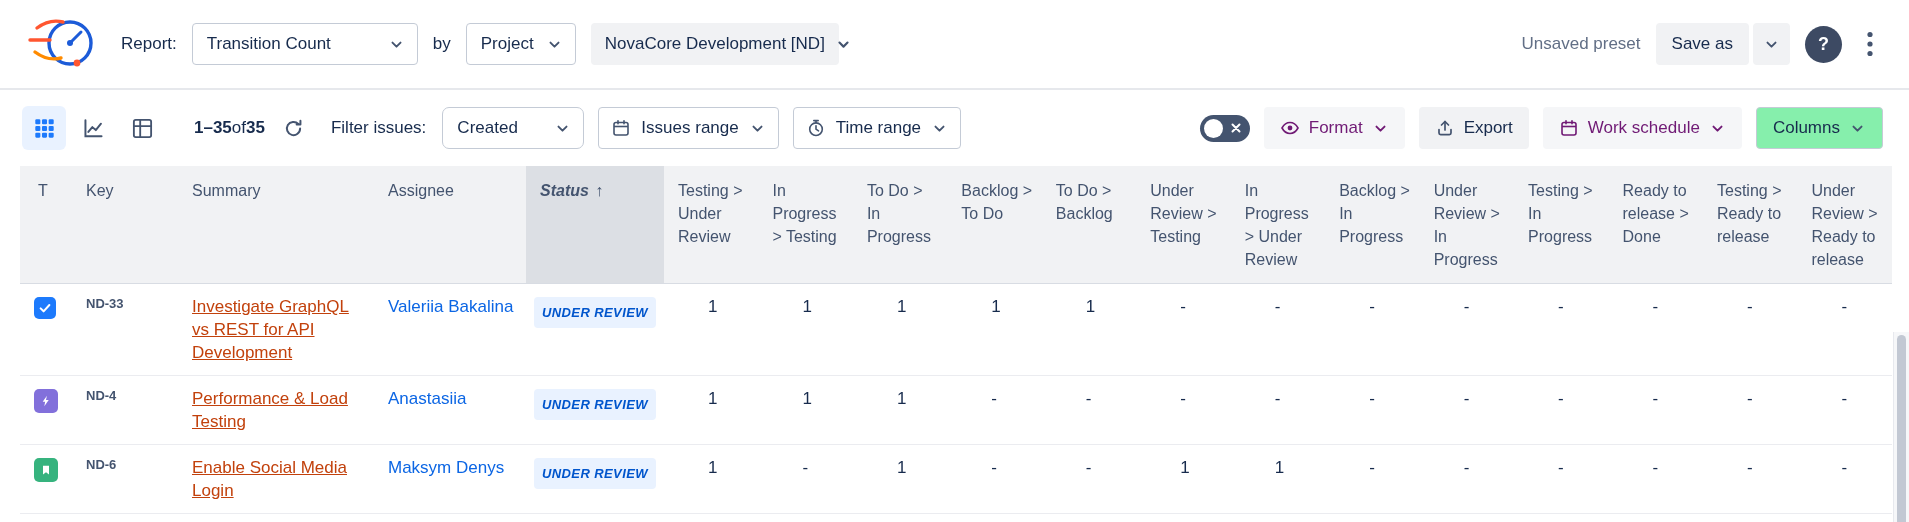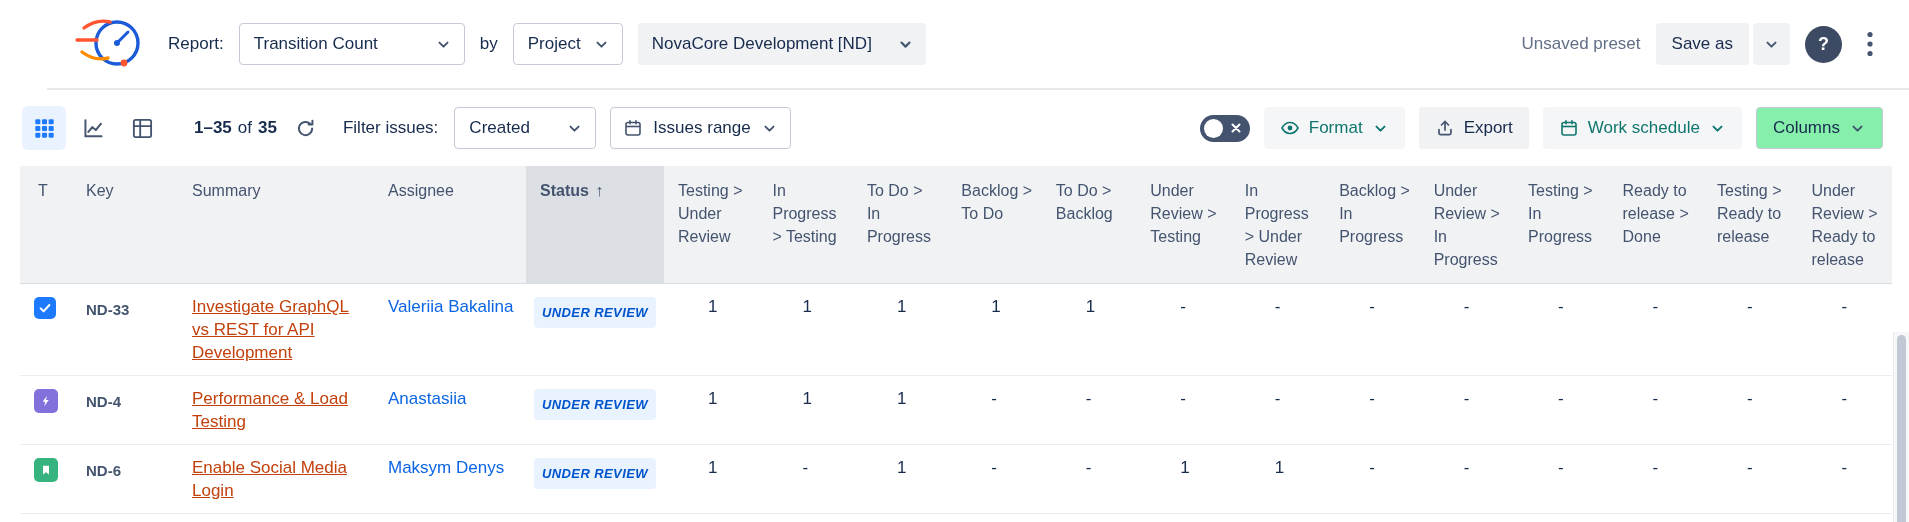--- a/index.html
+++ b/index.html
@@ -6,48 +6,48 @@
   html, body { width: 1909px; height: 522px; overflow: hidden; background: #fff; }
   body { font-family: "Liberation Sans", "DejaVu Sans", sans-serif; color: #172B4D; font-size: 17px; }
 
   .grow { flex: 1 1 auto; }
   .lbl { color: #172B4D; }
   .muted { color: #626F86; }
 
   
   .topbar {
     height: 90px; display: flex; align-items: center; gap: 15px;
-    padding: 0 26px 0 28px; border-bottom: 2px solid #E6E8EC; background: #fff; margin-left: 47px;
+    padding: 0 26px 0 28px; border-bottom: 2px solid #E6E8EC; background: #fff;
   }
   .logo { width: 68px; height: 62px; margin-right: 10px; flex: 0 0 auto; }
 
   .sel {
     display: inline-flex; align-items: center; justify-content: space-between; gap: 10px;
     height: 42px; padding: 0 12px 0 14px; border: 1.5px solid #C4CBD6; border-radius: 4px;
     background: #fff; font: 400 17px "Liberation Sans", sans-serif; color: #172B4D; cursor: pointer;
     white-space: nowrap;
   }
   .sel.filled { background: #F1F2F4; border: none; font-weight: 500; }
   .w-report { width: 226px; }
   .w-group  { width: 110px; }
-  .w-project{ width: 288px; }
-  .w-created{ width: 142px; }
+  .w-project{ width: 248px; }
+  .w-created{ width: 142px; border-radius: 7px; }
 
   .chev { width: 17px; height: 17px; flex: 0 0 auto; color: #44546F; }
   .sel .chev, .btng .chev { color: #44546F; }
   .disabled .chev { color: inherit; }
 
   .btng {
     display: inline-flex; align-items: center; gap: 9px; height: 42px; padding: 0 16px;
     background: #F1F2F4; border: none; border-radius: 4px;
     font: 500 17px "Liberation Sans", sans-serif; color: #172B4D; cursor: pointer; white-space: nowrap;
   }
   .btng.iconbtn { padding: 0 10px; }
   .btng.outline { background: #86efac; border: 1.5px solid #C4CBD6; }
-  .btng.disabled { background: #F5F6F8; color: #0f766e; cursor: default; }
+  .btng.disabled { background: #F5F6F8; color: #701a75; cursor: default; }
 
   .help {
     width: 37px; height: 37px; border-radius: 50%; border: none; background: #3D4A63;
     color: #fff; font: 700 18px "Liberation Sans", sans-serif; cursor: pointer;
     display: inline-flex; align-items: center; justify-content: center;
   }
   .kebab { border: none; background: none; cursor: pointer; width: 26px; height: 40px;
     display: inline-flex; align-items: center; justify-content: center; }
 
   
@@ -55,51 +55,51 @@
     height: 76px; display: flex; align-items: center; gap: 14px;
     padding: 0 26px 0 22px; background: #fff;
   }
   .views { display: flex; gap: 5px; margin-right: 16px; }
   .viewbtn {
     width: 44px; height: 44px; border: none; background: #fff; border-radius: 6px;
     display: inline-flex; align-items: center; justify-content: center; cursor: pointer;
   }
   .viewbtn.active { background: #E9F2FF; }
 
-  .count { display: inline-flex; gap: 6px; align-items: baseline; white-space: nowrap; }
+  .count { display: inline-flex; align-items: baseline; white-space: nowrap; }
   .count b { font-weight: 700; }
   .refresh { border: none; background: none; cursor: pointer; width: 30px; height: 30px;
     display: inline-flex; align-items: center; justify-content: center; margin-right: 8px; }
 
   .iconsel { padding-left: 12px; }
   .iconsel .bicon { width: 20px; height: 20px; color: #44546F; }
   .disabled .bicon { color: inherit; }
 
   .toggle { width: 50px; height: 27px; border-radius: 15px; background: #44546F;
     position: relative; cursor: pointer; border: none; flex: 0 0 auto; }
   .toggle .knob { position: absolute; left: 4px; top: 4px; width: 19px; height: 19px;
     border-radius: 50%; background: #fff; }
   .toggle .xmark { position: absolute; right: 8px; top: 7.5px; width: 12px; height: 12px; }
 
   
   .table-area { position: relative; }
   table { border-collapse: collapse; table-layout: fixed; width: 1872px; margin-left: 20px; }
   thead th { background: #F1F2F4; color: #44546F; font-weight: 500; font-size: 16px;
     text-align: left; vertical-align: top; padding: 13px 8px 12px 14px; line-height: 23px; }
-  thead th.st { background: #DCDFE4; color: #44546F; font-weight: 600; cursor: pointer; }
+  thead th.st { background: #DCDFE4; color: #44546F; font-weight: 600; cursor: pointer; font-style: italic; }
   .sort-arrow { font-weight: 700; color: #44546F; margin-left: 2px; }
   thead { border-bottom: 1px solid #D8DCE3; }
 
   col.c-type { width: 52px; } col.c-key { width: 106px; } col.c-sum { width: 196px; }
   col.c-asg { width: 152px; } col.c-st { width: 138px; }
 
   tbody tr { border-bottom: 1px solid #EBECF0; }
   tbody td { vertical-align: top; padding: 11px 8px 11px 14px; line-height: 23px; font-size: 17px; }
   td.type-cell { padding-top: 13px; }
-  td.key-cell { font-weight: 700; font-size: 15px; color: #44546F; padding-top: 14px; cursor: pointer; }
+  td.key-cell { font-weight: 700; font-size: 13px; color: #44546F; padding-top: 8px; cursor: pointer; }
   td.sum-cell { color: #c2410c; cursor: pointer; text-decoration: underline; }
   .asg { color: #0C66E4; text-decoration: none; cursor: pointer; }
   td.st-cell { padding-left: 8px; padding-top: 13px; font-style: italic; }
   .badge { display: inline-block; background: #E9F2FF; color: #0055CC; font-size: 13px;
     font-weight: 700; letter-spacing: 0.4px; padding: 4px 8px; border-radius: 4px; white-space: nowrap; }
   td.num { padding-left: 44px; color: #172B4D; }
 
   .cbx { display: inline-flex; align-items: center; justify-content: center; width: 22px; height: 22px;
     border-radius: 5px; background: #1D7AFC; cursor: pointer; }
   .tbadge { display: inline-flex; align-items: center; justify-content: center; width: 24px; height: 24px;
@@ -240,20 +240,31 @@
         <rect x="3" y="4.5" width="14" height="12.5" rx="2" fill="none" stroke="currentColor" stroke-width="1.6"></rect>
         <path d="M3 8.5h14" stroke="currentColor" stroke-width="1.6"></path>
         <path d="M7 2.8v3M13 2.8v3" stroke="currentColor" stroke-width="1.6" stroke-linecap="round"></path>
       </svg>
       <span>Issues range</span>
       <svg class="chev" viewBox="0 0 16 16">
           <path d="M4.2 6.2 8 10l3.8-3.8" fill="none" stroke="currentColor" stroke-width="1.8" stroke-linecap="round" stroke-linejoin="round"></path>
         </svg>
     </button>
 
+    <button class="sel iconsel">
+      <svg class="bicon" viewBox="0 0 20 20">
+        <circle cx="10" cy="11.2" r="6.3" fill="none" stroke="currentColor" stroke-width="1.6"></circle>
+        <path d="M10 7.8v3.4l2.5 1.6" stroke="currentColor" stroke-width="1.6" fill="none" stroke-linecap="round" stroke-linejoin="round"></path>
+        <path d="M7.8 2.6h4.4M10 2.6v2.2" stroke="currentColor" stroke-width="1.6" stroke-linecap="round"></path>
+      </svg>
+      <span>Time range</span>
+      <svg class="chev" viewBox="0 0 16 16">
+          <path d="M4.2 6.2 8 10l3.8-3.8" fill="none" stroke="currentColor" stroke-width="1.8" stroke-linecap="round" stroke-linejoin="round"></path>
+        </svg>
+    </button>
 
     <div class="grow"></div>
 
     <button class="toggle">
       <span class="knob"></span>
       <svg class="xmark" viewBox="0 0 12 12">
         <path d="M2.5 2.5 9.5 9.5M9.5 2.5 2.5 9.5" stroke="#fff" stroke-width="2" stroke-linecap="round"></path>
       </svg>
     </button>
 

